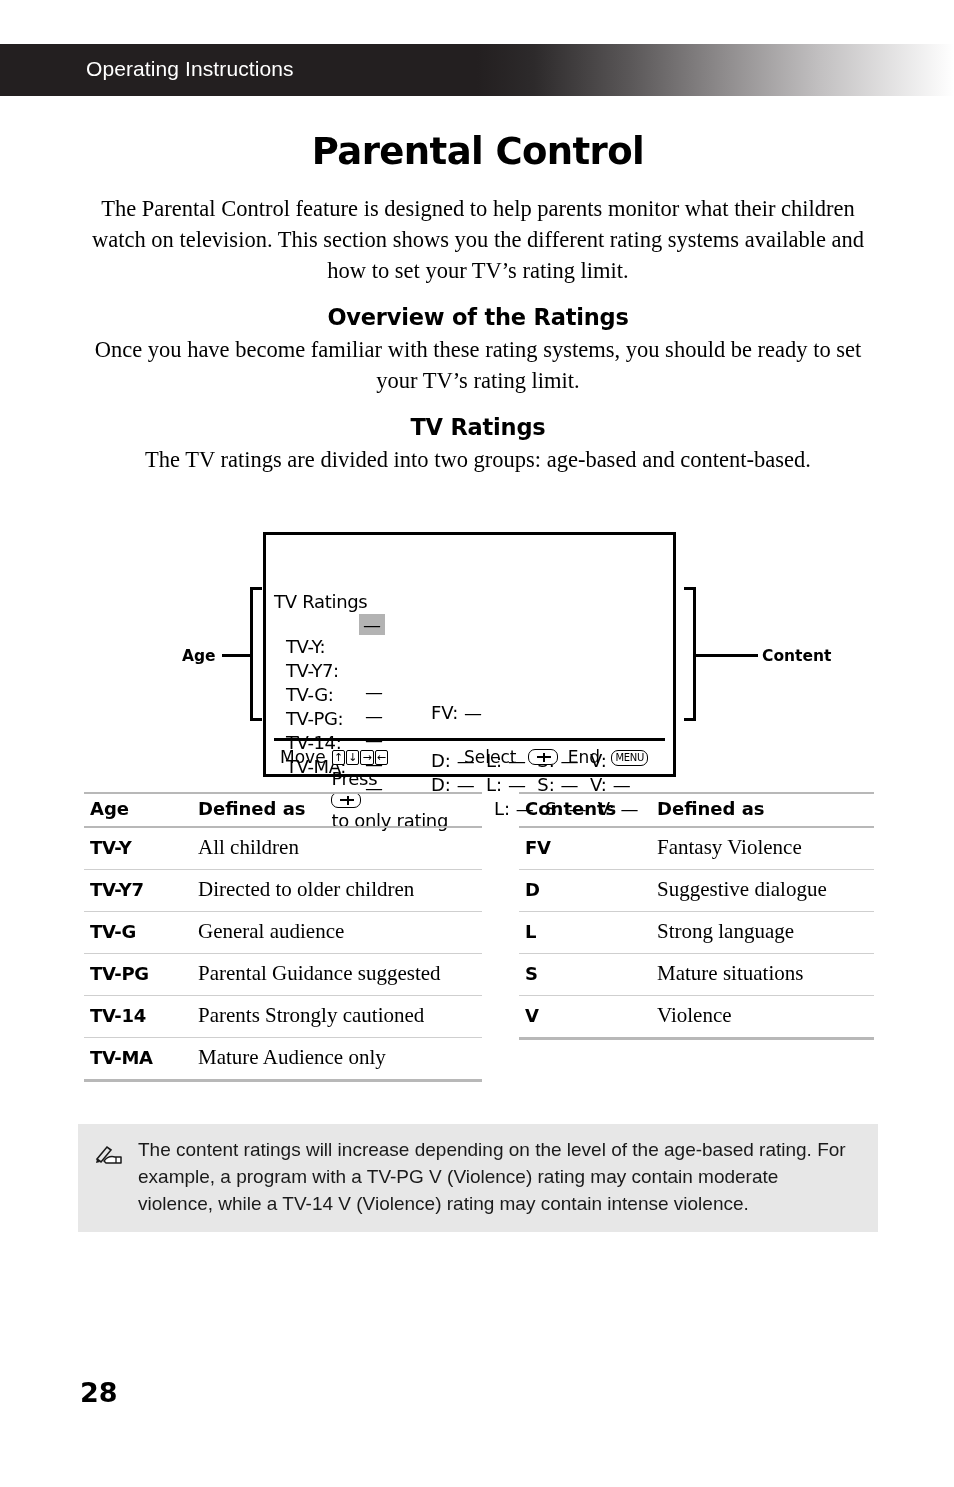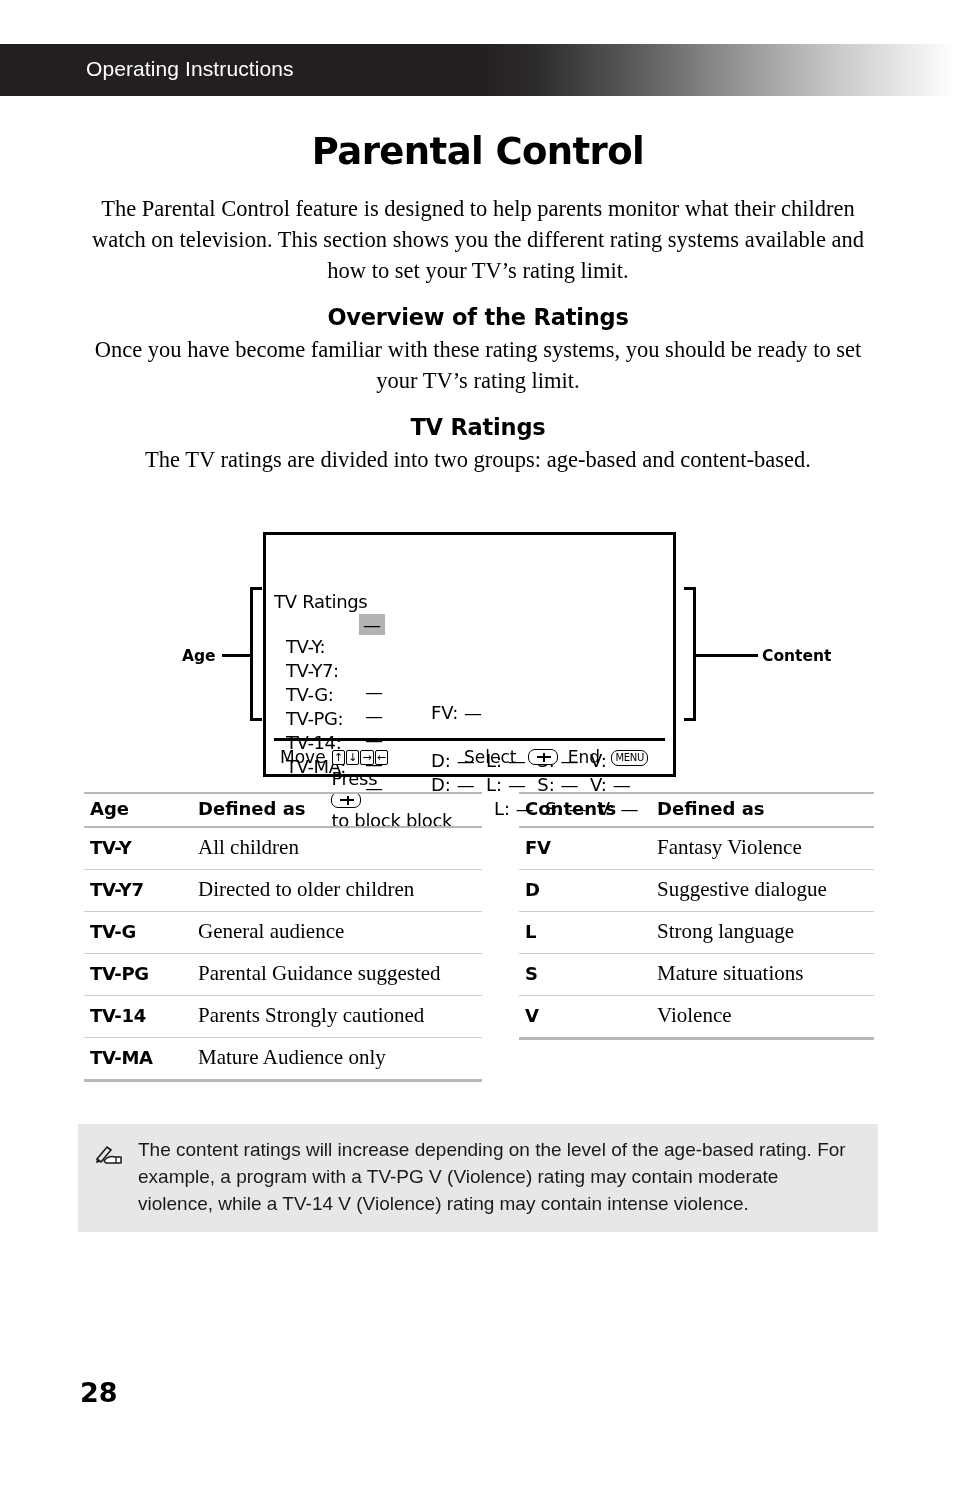--- a/index.html
+++ b/index.html
@@ -248,21 +248,21 @@
       <div class="osd-row" style="top:144px;">
         <span class="osd-col-age">TV-MA:</span>
         <span style="position:absolute; left:79px;">—</span>
         <span class="osd-col-cont" style="left:145px;">           L: —  S: —  V: —</span>
       </div>
 
       
       <div class="osd-press">
         <span>Press</span>
         <span class="plusbtn"></span>
-        <span>to block block</span>
+        <span>to only rating</span>
       </div>
     </div>
 
     <div class="osd-bar">
       <div class="bar-move">
         <span>Move</span>
         <span class="keychip">↑</span><span class="keychip">↓</span><span class="keychip">→</span><span class="keychip">←</span>
       </div>
       <div class="bar-select">
         <span>Select</span>

